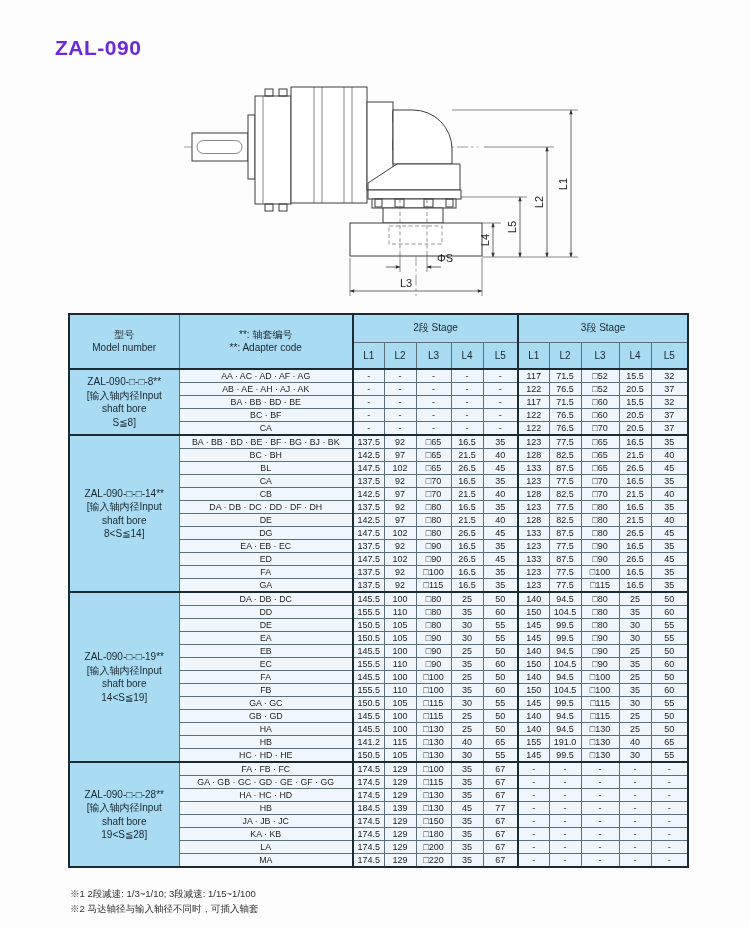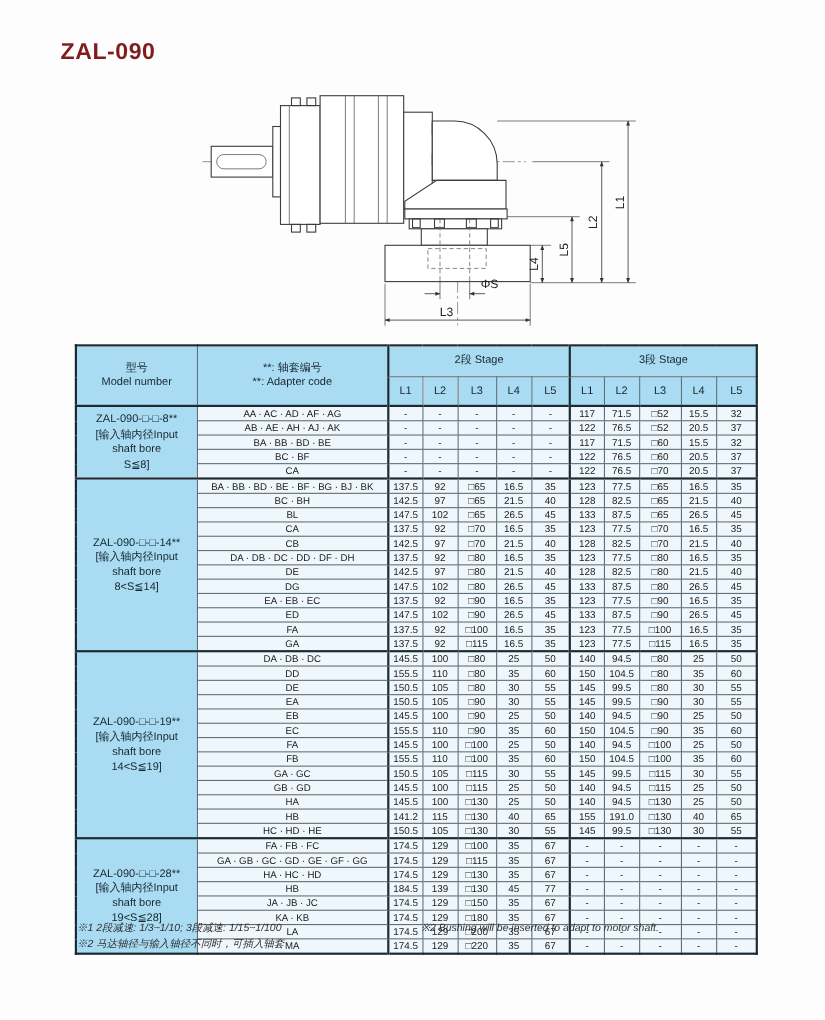--- a/index.html
+++ b/index.html
@@ -9,21 +9,21 @@
     --blight:#5c6f7a;
     --ink:#1c1c1c;
   }
   html,body{margin:0;padding:0;}
   body{
     width:750px;height:927px;position:relative;background:#fdfdfd;
     font-family:"Liberation Sans", sans-serif;color:var(--ink);
   }
   #page-title{
     position:absolute;left:55px;top:36px;
-    font-size:21px;font-weight:800;letter-spacing:.5px;color:#7f1d1d;
+    font-size:21px;font-weight:800;letter-spacing:.5px;color:#6d28d9;
   }
   #drawing-wrap{position:absolute;left:180px;top:76px;width:415px;height:226px;}
   #drawing-wrap svg{display:block;}
   .dwg{stroke:#3d3d3d;stroke-width:1;fill:none;}
   .dwgfill{stroke:#3d3d3d;stroke-width:1;fill:#ffffff;}
   .thin{stroke:#555;stroke-width:.7;fill:none;}
   .dash{stroke:#666;stroke-width:.7;fill:none;stroke-dasharray:4 2.5;}
   .cl{stroke:#777;stroke-width:.7;fill:none;stroke-dasharray:11 3 2.5 3;}
   .dim{stroke:#444;stroke-width:.8;fill:none;}
   .dimtxt{font-family:"Liberation Sans",sans-serif;font-size:11px;fill:#222;}
@@ -43,21 +43,21 @@
   #dim-table thead tr:first-child th{height:27px;line-height:1.25;}
   #dim-table thead tr:last-child th{height:25px;}
   #dim-table tbody td{background:var(--tint);font-size:9px;height:12px;line-height:12px;}
   #dim-table tbody td.code{font-size:8.8px;}
   #dim-table tbody th.model{
     background:var(--hblue);font-size:10px;line-height:1.35;color:#17262e;padding:0 14px;
   }
   #dim-table .sep-l{border-left:2px solid var(--bdark);}
   #dim-table tr.group-start>td,#dim-table tr.group-start>th{border-top:2px solid var(--bdark);}
 
-  .footnote{position:absolute;top:837px;font-size:9.5px;line-height:1.55;color:#303030;font-style:italic;}
+  .footnote{position:absolute;top:887px;font-size:9.5px;line-height:1.55;color:#303030;}
   #fn-cn{left:70px;}
   #fn-en{left:383px;}
 </style>
 </head>
 <body>
 
 <div id="page-title">ZAL-090</div>
 
 <div id="drawing-wrap">
   <svg width="415" height="226" viewBox="180 76 415 226">
@@ -732,14 +732,13 @@
         </tr>
       </tbody>
   </table>
 </div>
 
 <div id="fn-cn" class="footnote">
   <div>※1 2段减速: 1/3~1/10; 3段减速: 1/15~1/100</div>
   <div>※2 马达轴径与输入轴径不同时，可插入轴套</div>
 </div>
 <div id="fn-en" class="footnote">
-  <div>※2 Bushing will be inserted to adapt to motor shaft.</div>
 </div>
 
 </body></html>

